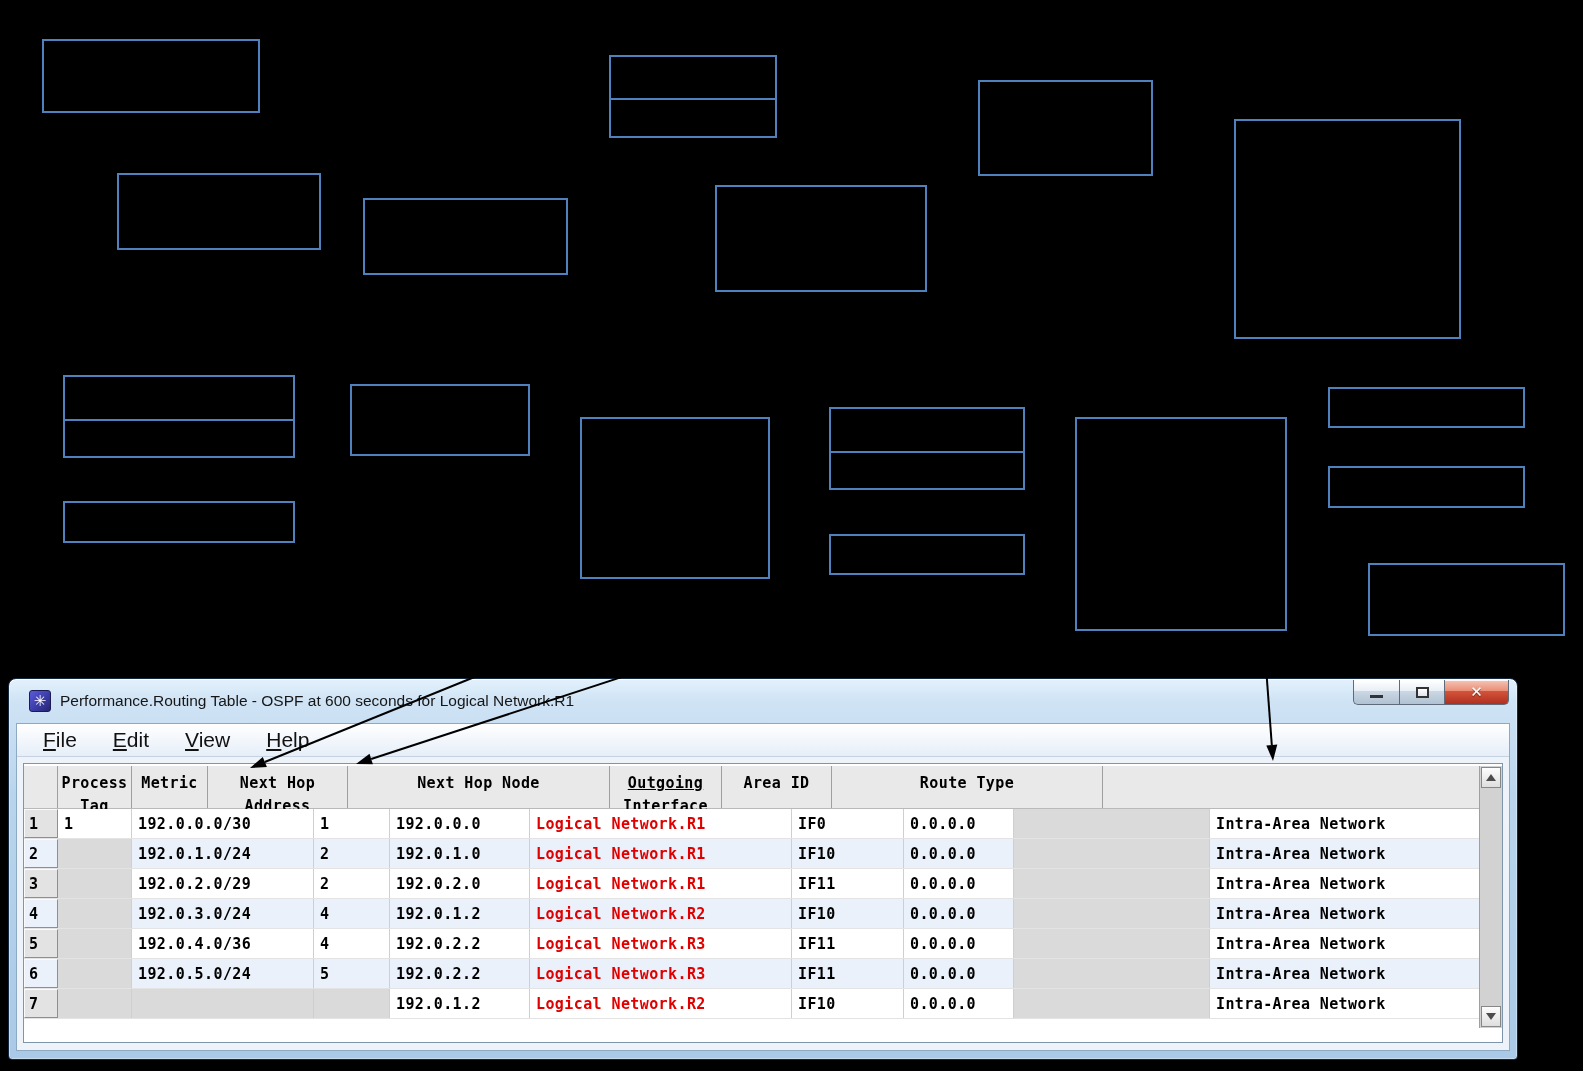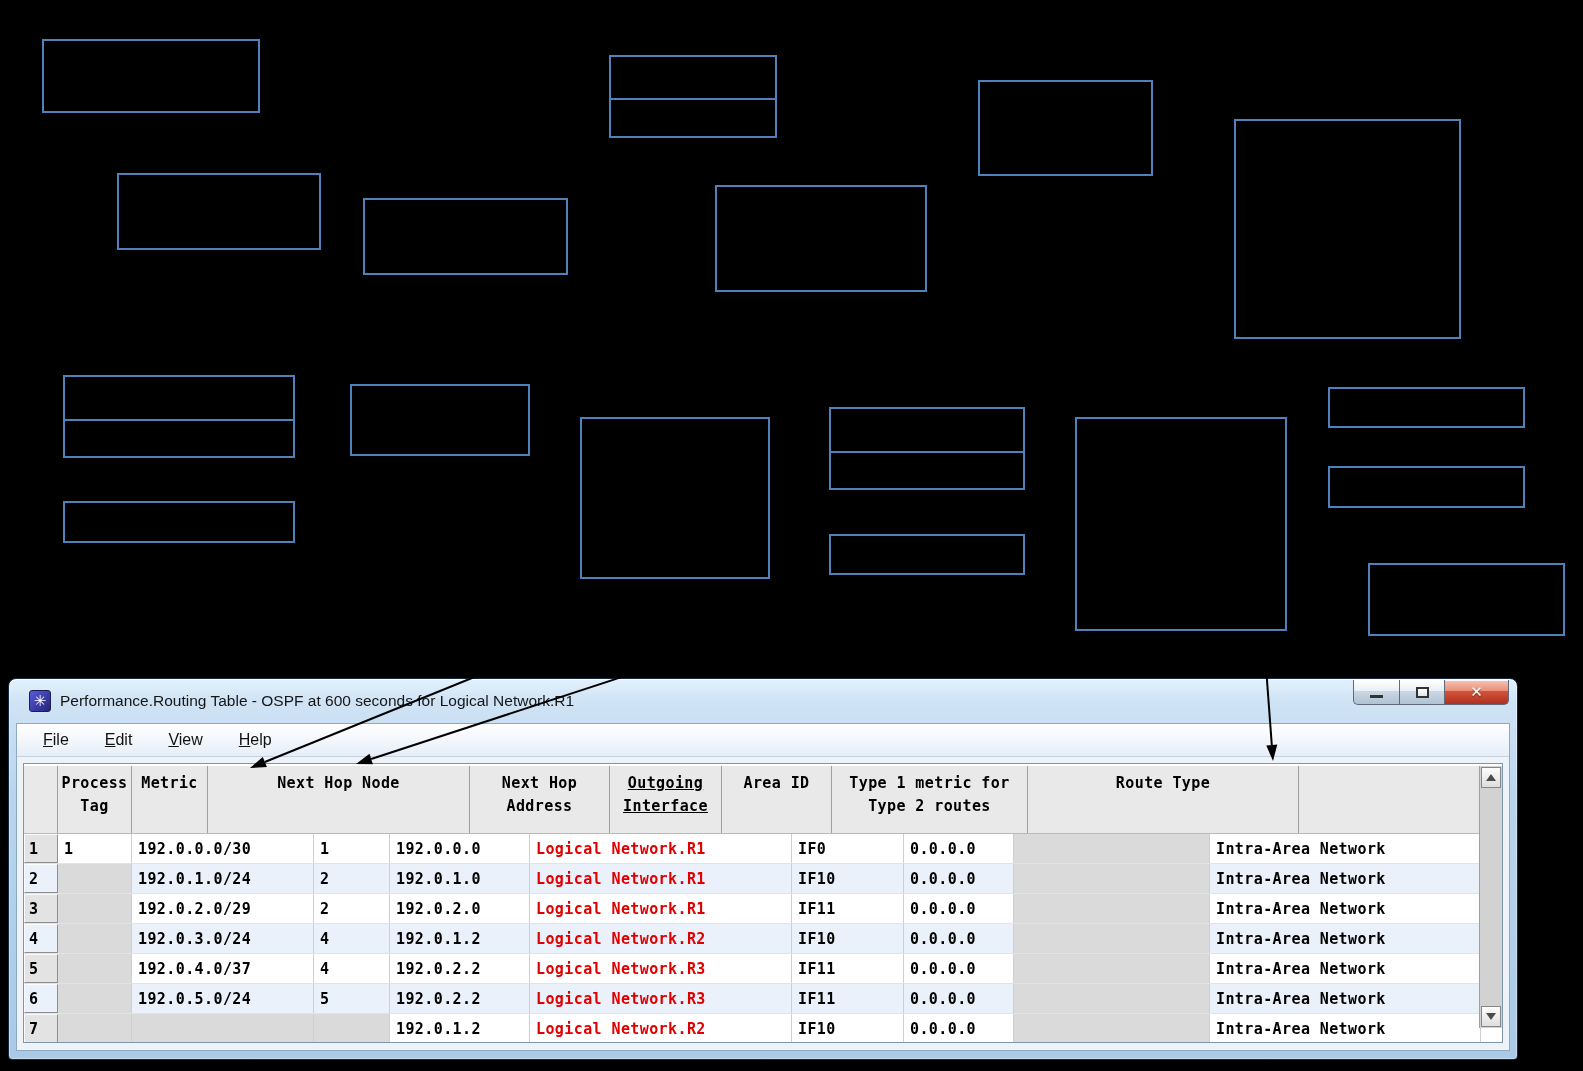--- a/index.html
+++ b/index.html
@@ -39,26 +39,26 @@
            background:linear-gradient(#f6c5b8,#ea8f77 44%,#d4543a 46%,#b03020);
            color:#fff;font-size:15px;font-weight:bold;text-shadow:0 1px 1px rgba(0,0,0,.45);
            font-family:"DejaVu Sans",sans-serif;}
   .min-glyph{width:13px;height:3px;background:#333;margin-top:9px;}
   .max-glyph{width:13px;height:11px;border:2px solid #333;background:linear-gradient(#fff,#dfe6ee);}
 
   .win-inner{position:absolute;left:7px;right:7px;top:44px;bottom:8px;
              background:#eef3fa;border:1px solid #8ea9c2;}
   .menu-bar{height:33px;background:linear-gradient(#ffffff,#e6eef8);border-bottom:1px solid #c4d2e1;
             display:flex;align-items:center;gap:36px;padding-left:26px;}
-  .menu-item{font-size:16px;color:#111;cursor:default;}
+  .menu-item{font-size:21px;color:#111;cursor:default;}
 
   
   .table-panel{position:absolute;left:6px;right:6px;top:39px;bottom:7px;background:#fff;
                border:1px solid #7d96ac;overflow:hidden;padding-top:2px;}
-  .header-row{display:flex;height:68px;background:var(--header-bg);border-bottom:1px solid #b9b9b9;}
+  .header-row{display:flex;height:43px;background:var(--header-bg);border-bottom:1px solid #b9b9b9;}
   .hcell{display:flex;align-items:flex-start;justify-content:center;text-align:center;padding-top:6px;
          font-family:"DejaVu Sans Mono",monospace;font-weight:bold;font-size:15px;letter-spacing:.4px;
          white-space:pre-line;line-height:1.55;color:#000;border-right:1px solid #9f9f9f;}
   .hcell.gutter{justify-content:flex-start;}
   .trow{display:flex;height:30px;border-bottom:1px solid #e3e3e3;}
   .cell{display:flex;align-items:center;padding-left:6px;background:#fff;
         font-family:"DejaVu Sans Mono",monospace;font-weight:bold;font-size:15px;letter-spacing:.4px;
         color:#000;border-right:1px solid #cfcfcf;overflow:hidden;white-space:nowrap;}
   .trow.even .cell{background:var(--even-row-bg);}
   .cell.gutter{background:#e3e3e3;border-top:1px solid #fbfbfb;border-left:1px solid #fbfbfb;
@@ -133,28 +133,26 @@
           <span class="menu-item"><u>V</u>iew</span>
           <span class="menu-item"><u>H</u>elp</span>
         </div>
 
       <div class="table-panel">
         <div class="header-row">
             <div class="hcell gutter" style="width: 34px;"></div>
             <div class="hcell" style="width: 74px;">Process
 Tag</div>
             <div class="hcell" style="width: 76px;">Metric</div>
-            <div class="hcell" style="width: 262px;">Next Hop Node</div>
             <div class="hcell" style="width: 140px;">Next Hop
 Address</div>
+            <div class="hcell" style="width: 262px;">Next Hop Node</div>
             <div class="hcell" style="width: 112px; text-decoration: underline;">Outgoing
 Interface</div>
             <div class="hcell" style="width: 110px;">Area ID</div>
-            <div class="hcell" style="width: 196px;">Type 1 metric for
-Type 2 routes</div>
             <div class="hcell" style="width: 271px;">Route Type</div>
           </div>
         <div>
             <div class="trow odd">
               <div class="cell gutter" style="width: 34px;">1</div>
               <div class="cell" style="width: 74px;">1</div>
               <div class="cell" style="width: 182px;">192.0.0.0/30</div>
               <div class="cell" style="width: 76px;">1</div>
               <div class="cell" style="width: 140px;">192.0.0.0</div>
               <div class="cell red" style="width: 262px;">Logical Network.R1</div>
@@ -195,21 +193,21 @@
               <div class="cell" style="width: 140px;">192.0.1.2</div>
               <div class="cell red" style="width: 262px;">Logical Network.R2</div>
               <div class="cell" style="width: 112px;">IF10</div>
               <div class="cell" style="width: 110px;">0.0.0.0</div>
               <div class="cell empty" style="width: 196px;"></div>
               <div class="cell" style="width: 271px;">Intra-Area Network</div>
             </div>
             <div class="trow odd">
               <div class="cell gutter" style="width: 34px;">5</div>
               <div class="cell empty" style="width: 74px;"></div>
-              <div class="cell" style="width: 182px;">192.0.4.0/37</div>
+              <div class="cell" style="width: 182px;">192.0.4.0/36</div>
               <div class="cell" style="width: 76px;">4</div>
               <div class="cell" style="width: 140px;">192.0.2.2</div>
               <div class="cell red" style="width: 262px;">Logical Network.R3</div>
               <div class="cell" style="width: 112px;">IF11</div>
               <div class="cell" style="width: 110px;">0.0.0.0</div>
               <div class="cell empty" style="width: 196px;"></div>
               <div class="cell" style="width: 271px;">Intra-Area Network</div>
             </div>
             <div class="trow even">
               <div class="cell gutter" style="width: 34px;">6</div>

